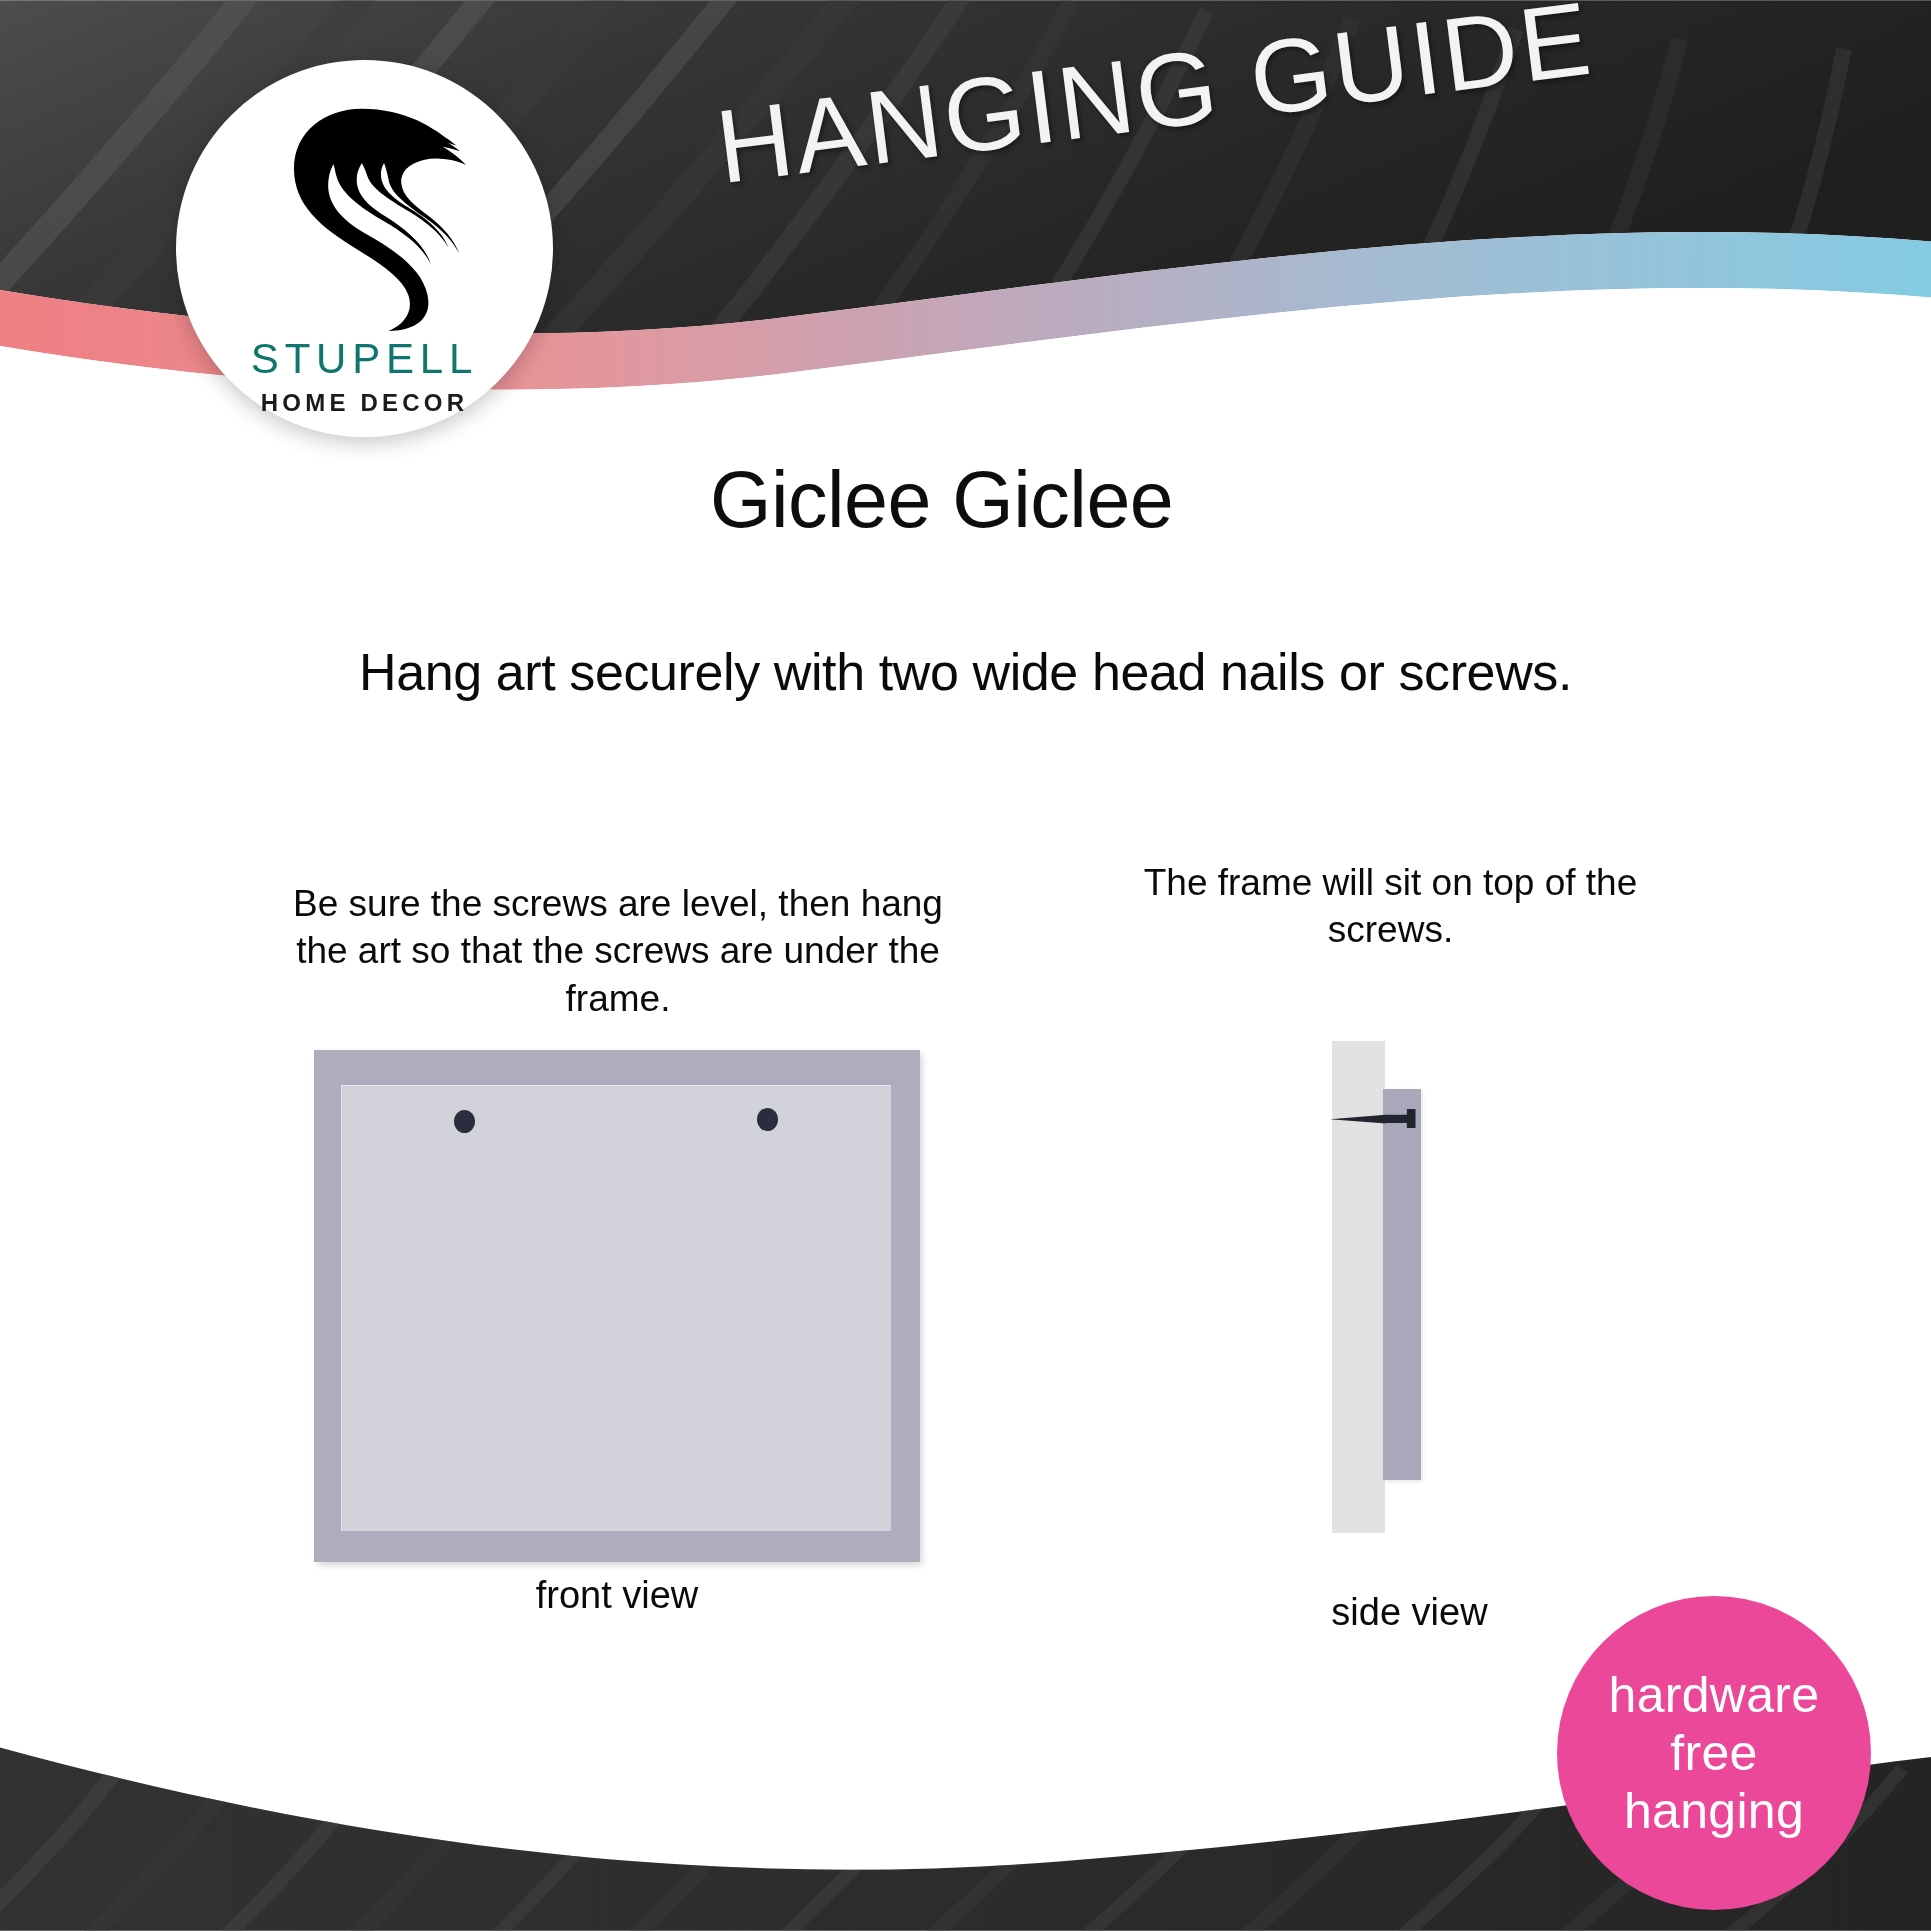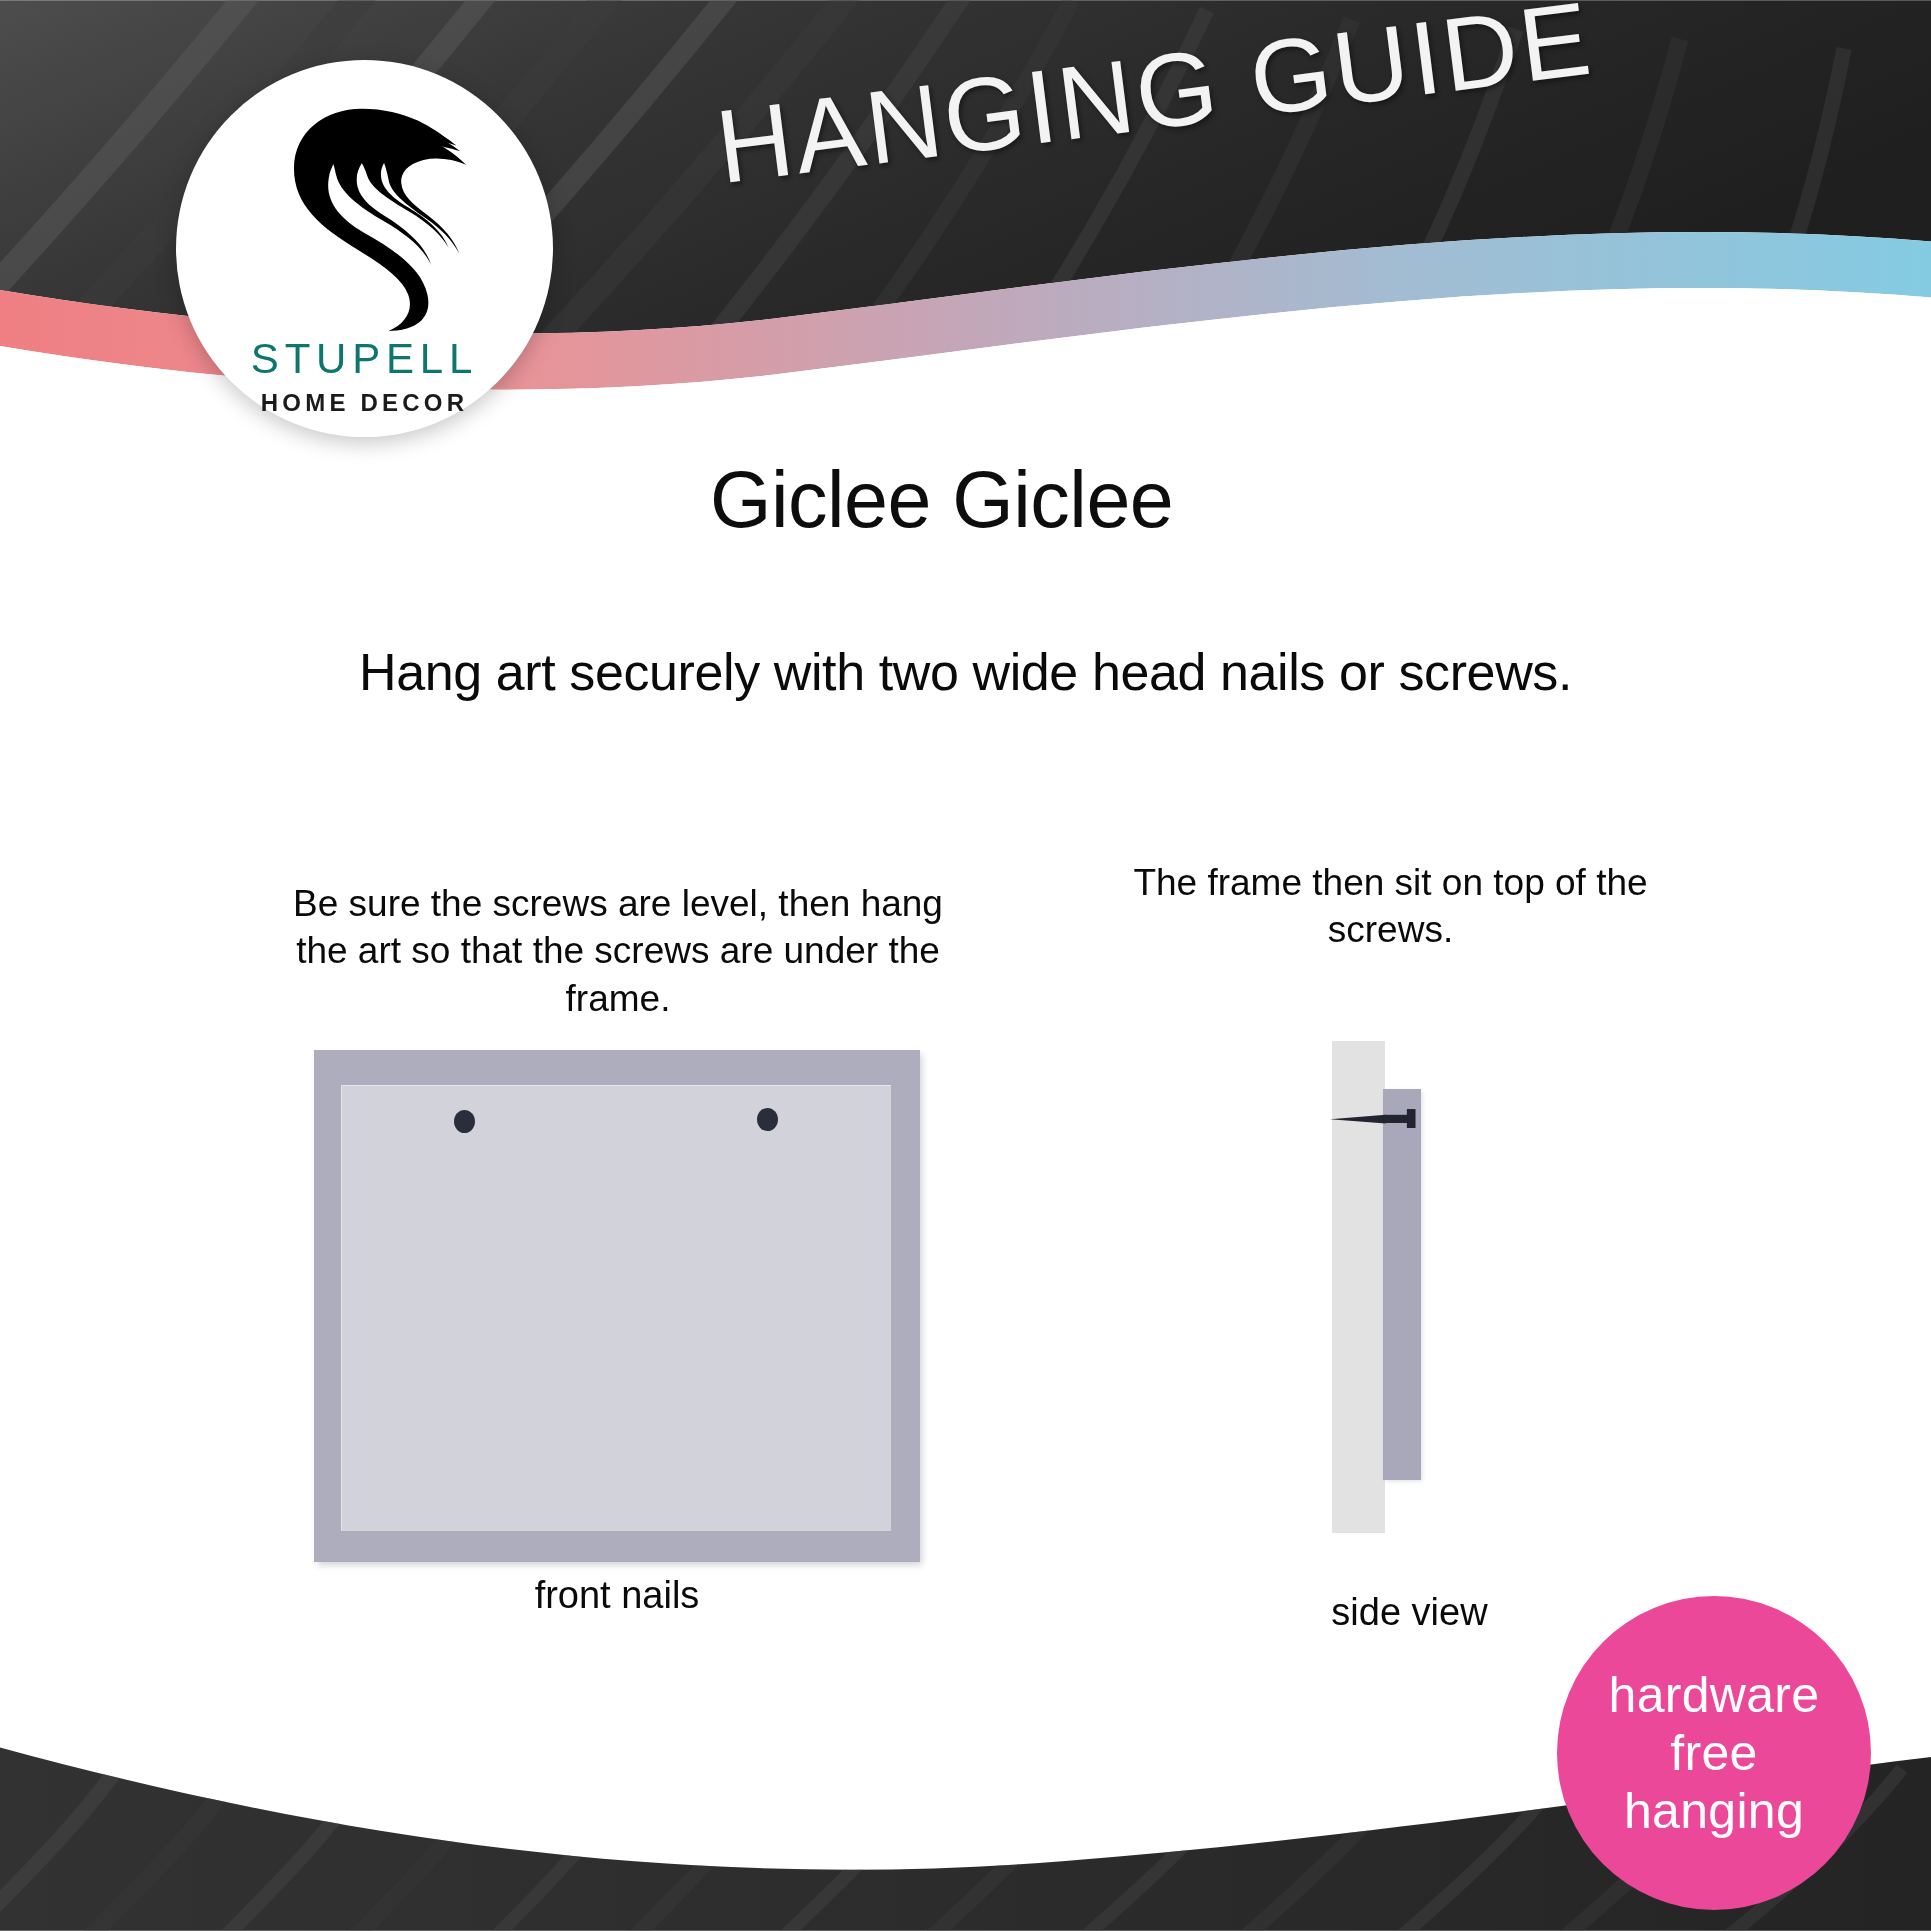--- a/index.html
+++ b/index.html
@@ -284,23 +284,23 @@
   <div class="instruction">Hang art securely with two wide head nails or screws.</div>
 
   <div class="caption caption-front">Be sure the screws are level, then hang the art so that the screws are under the frame.</div>
 
   <div class="front-frame">
     <div class="front-mat"></div>
     <div class="screw-dot screw-left"></div>
     <div class="screw-dot screw-right"></div>
   </div>
 
-  <div class="view-label label-front">front nails</div>
-
-  <div class="caption caption-side">The frame then sit on top of the screws.</div>
+  <div class="view-label label-front">front view</div>
+
+  <div class="caption caption-side">The frame will sit on top of the screws.</div>
 
   <div class="side-wrap">
     <div class="side-wall"></div>
     <div class="side-frame"></div>
     <svg class="nail" viewBox="0 0 102 20" xmlns="http://www.w3.org/2000/svg">
       <polygon points="0,10.5 58,6 58,15 0,10.5" fill="#22242f"></polygon>
       <rect x="56" y="6" width="30" height="8.5" fill="#22242f"></rect>
       <rect x="80" y="0" width="9" height="20" fill="#22242f"></rect>
     </svg>
   </div>

